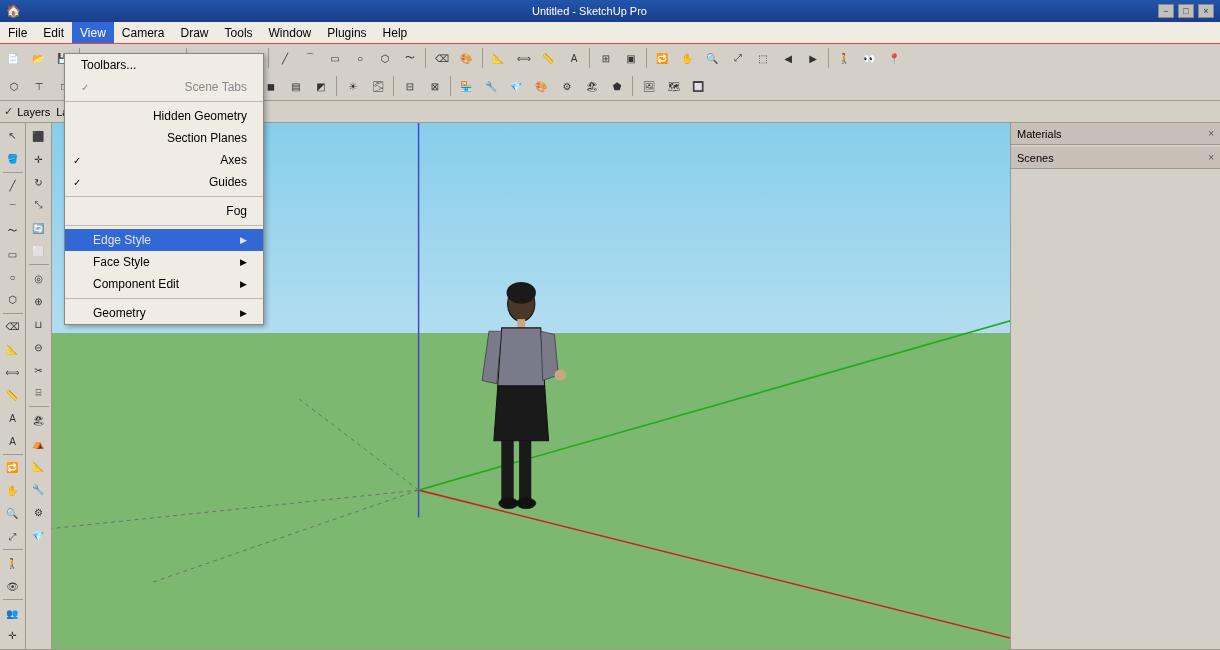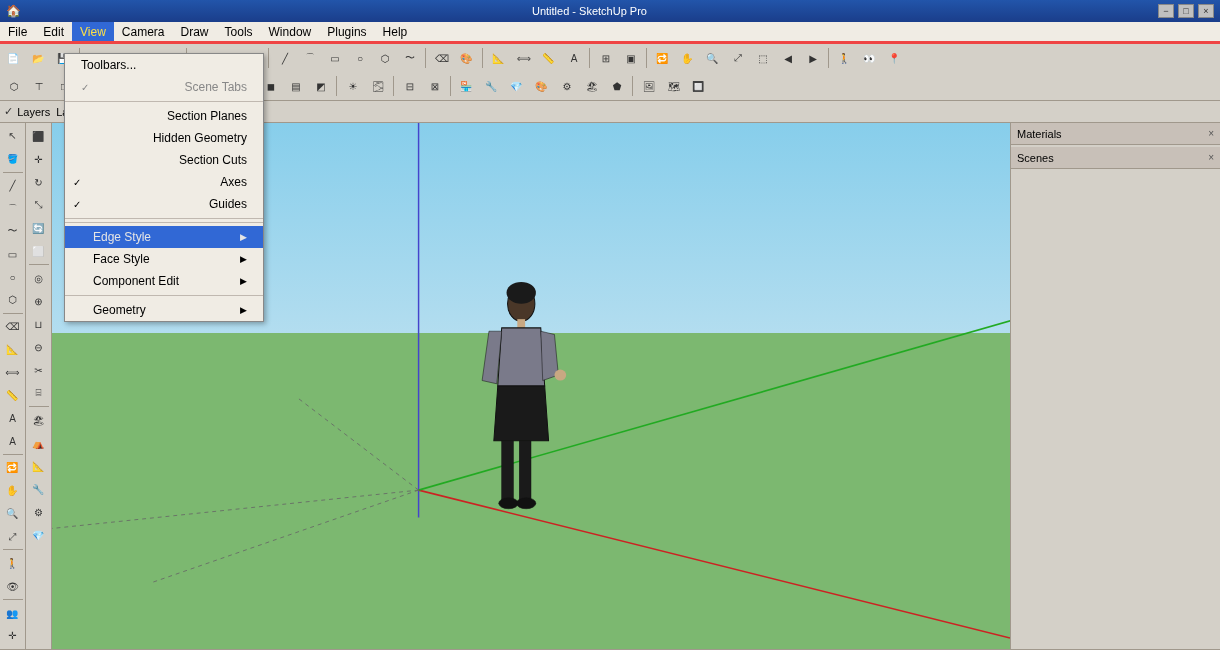--- a/index.html
+++ b/index.html
@@ -32,36 +32,36 @@
       display: flex; align-items: center; justify-content: center;
       font-size: 9px; cursor: pointer; color: #333;
     }
 
     
     #menubar {
       height: 22px;
       background: #f0ece4;
       display: flex;
       align-items: center;
-      border-bottom: 3px solid #ef4444;
+      border-bottom: 1px solid #ef4444;
       position: relative;
       z-index: 100;
     }
     .menu-item {
       padding: 2px 8px;
       cursor: pointer;
       height: 100%;
       display: flex;
       align-items: center;
       color: #000;
       font-size: 12px;
     }
     .menu-item:hover, .menu-item.active {
       background: #3168d5;
-      color: #fde047;
+      color: #ffffff;
     }
 
     
     #toolbar-area {
       background: #d4d0c8;
       border-bottom: 1px solid #a0988c;
       display: flex;
       flex-direction: column;
     }
     .toolbar-row {
@@ -490,39 +490,39 @@
   <div class="dd-item">
     <span>Toolbars...</span>
   </div>
   <div class="dd-item dd-item-grayed" style="display:flex; align-items:center;">
     <span style="width:20px; display:inline-block; font-size:10px; color:#888;">✓</span>
     <span style="color:#888;">Scene Tabs</span>
   </div>
   <div class="dd-separator"></div>
   <div class="dd-item">
     <span style="width:20px; display:inline-block;"></span>
+    <span>Hidden Geometry</span>
+  </div>
+  <div class="dd-item">
+    <span style="width:20px; display:inline-block;"></span>
     <span>Section Planes</span>
-  </div>
-  <div class="dd-item">
-    <span style="width:20px; display:inline-block;"></span>
-    <span>Hidden Geometry</span>
-  </div>
-  <div class="dd-item">
-    <span style="width:20px; display:inline-block;"></span>
-    <span>Section Cuts</span>
   </div>
   <div class="dd-item" style="padding-left:8px;">
     <span style="width:20px; display:inline-block; font-size:10px;">✓</span>
     <span>Axes</span>
   </div>
   <div class="dd-item" style="padding-left:8px;">
     <span style="width:20px; display:inline-block; font-size:10px;">✓</span>
     <span>Guides</span>
   </div>
   <div class="dd-separator"></div>
+  <div class="dd-item">
+    <span style="width:20px; display:inline-block;"></span>
+    <span>Fog</span>
+  </div>
   <div class="dd-separator"></div>
   <div class="dd-item active-hover" style="padding-left:8px;">
     <span style="width:20px; display:inline-block;"></span>
     <span style="flex:1;">Edge Style</span>
     <span class="dd-arrow">▶</span>
   </div>
   <div class="dd-item" style="padding-left:8px;">
     <span style="width:20px; display:inline-block;"></span>
     <span style="flex:1;">Face Style</span>
     <span class="dd-arrow">▶</span>

